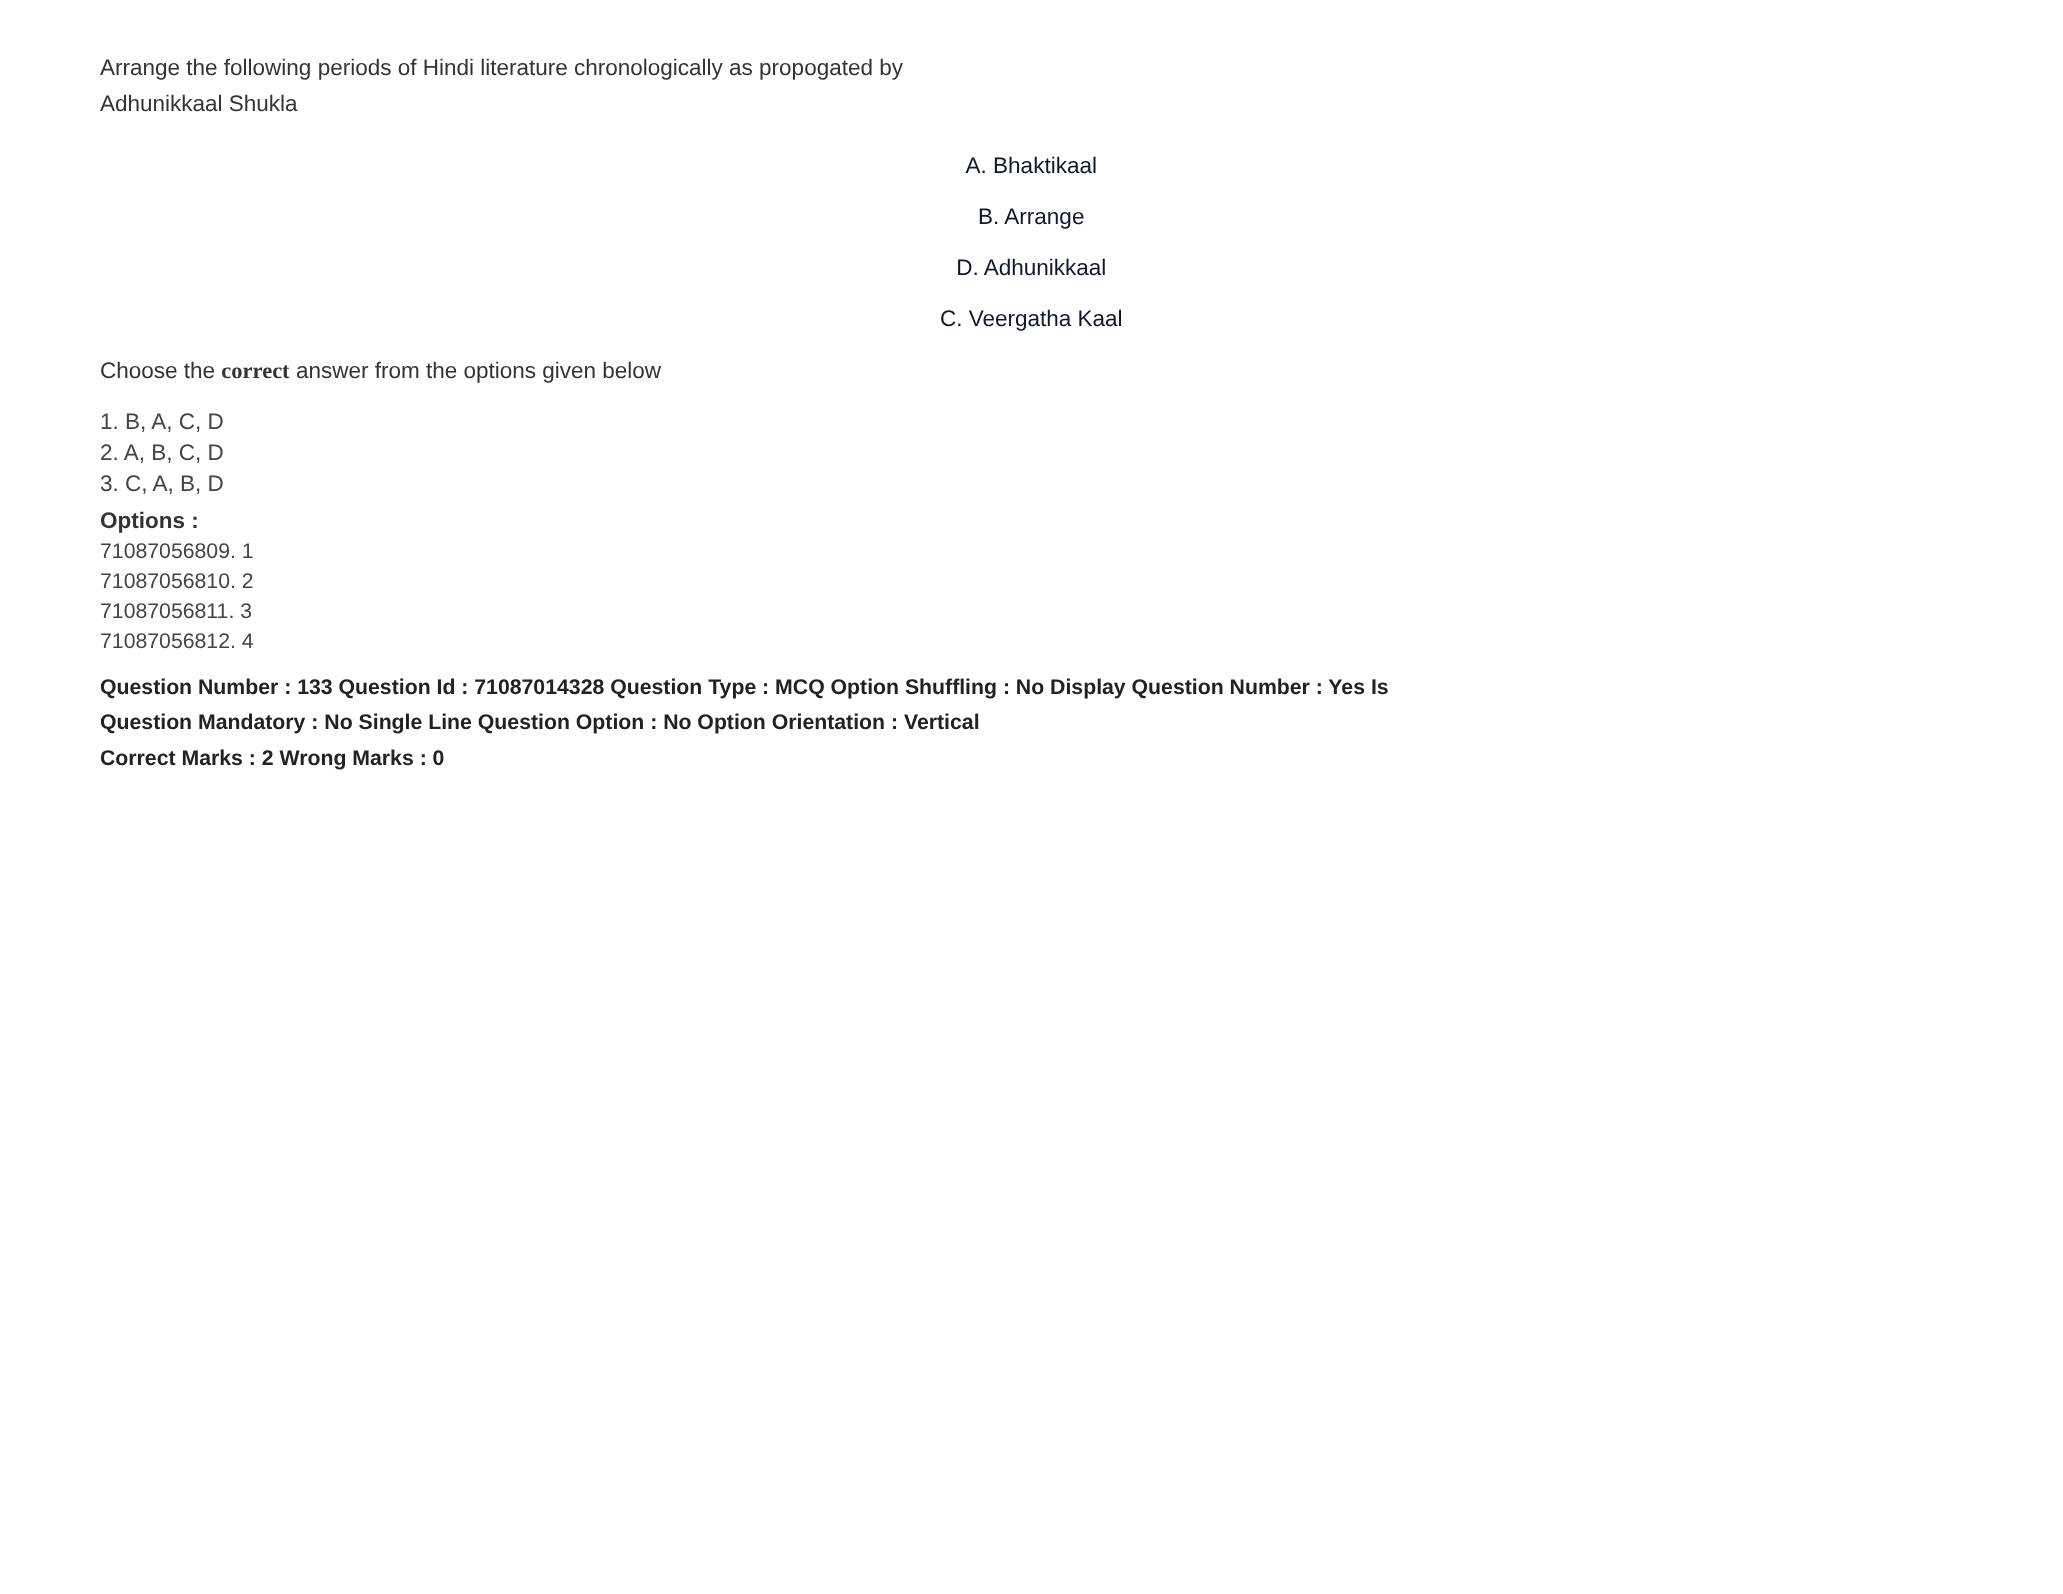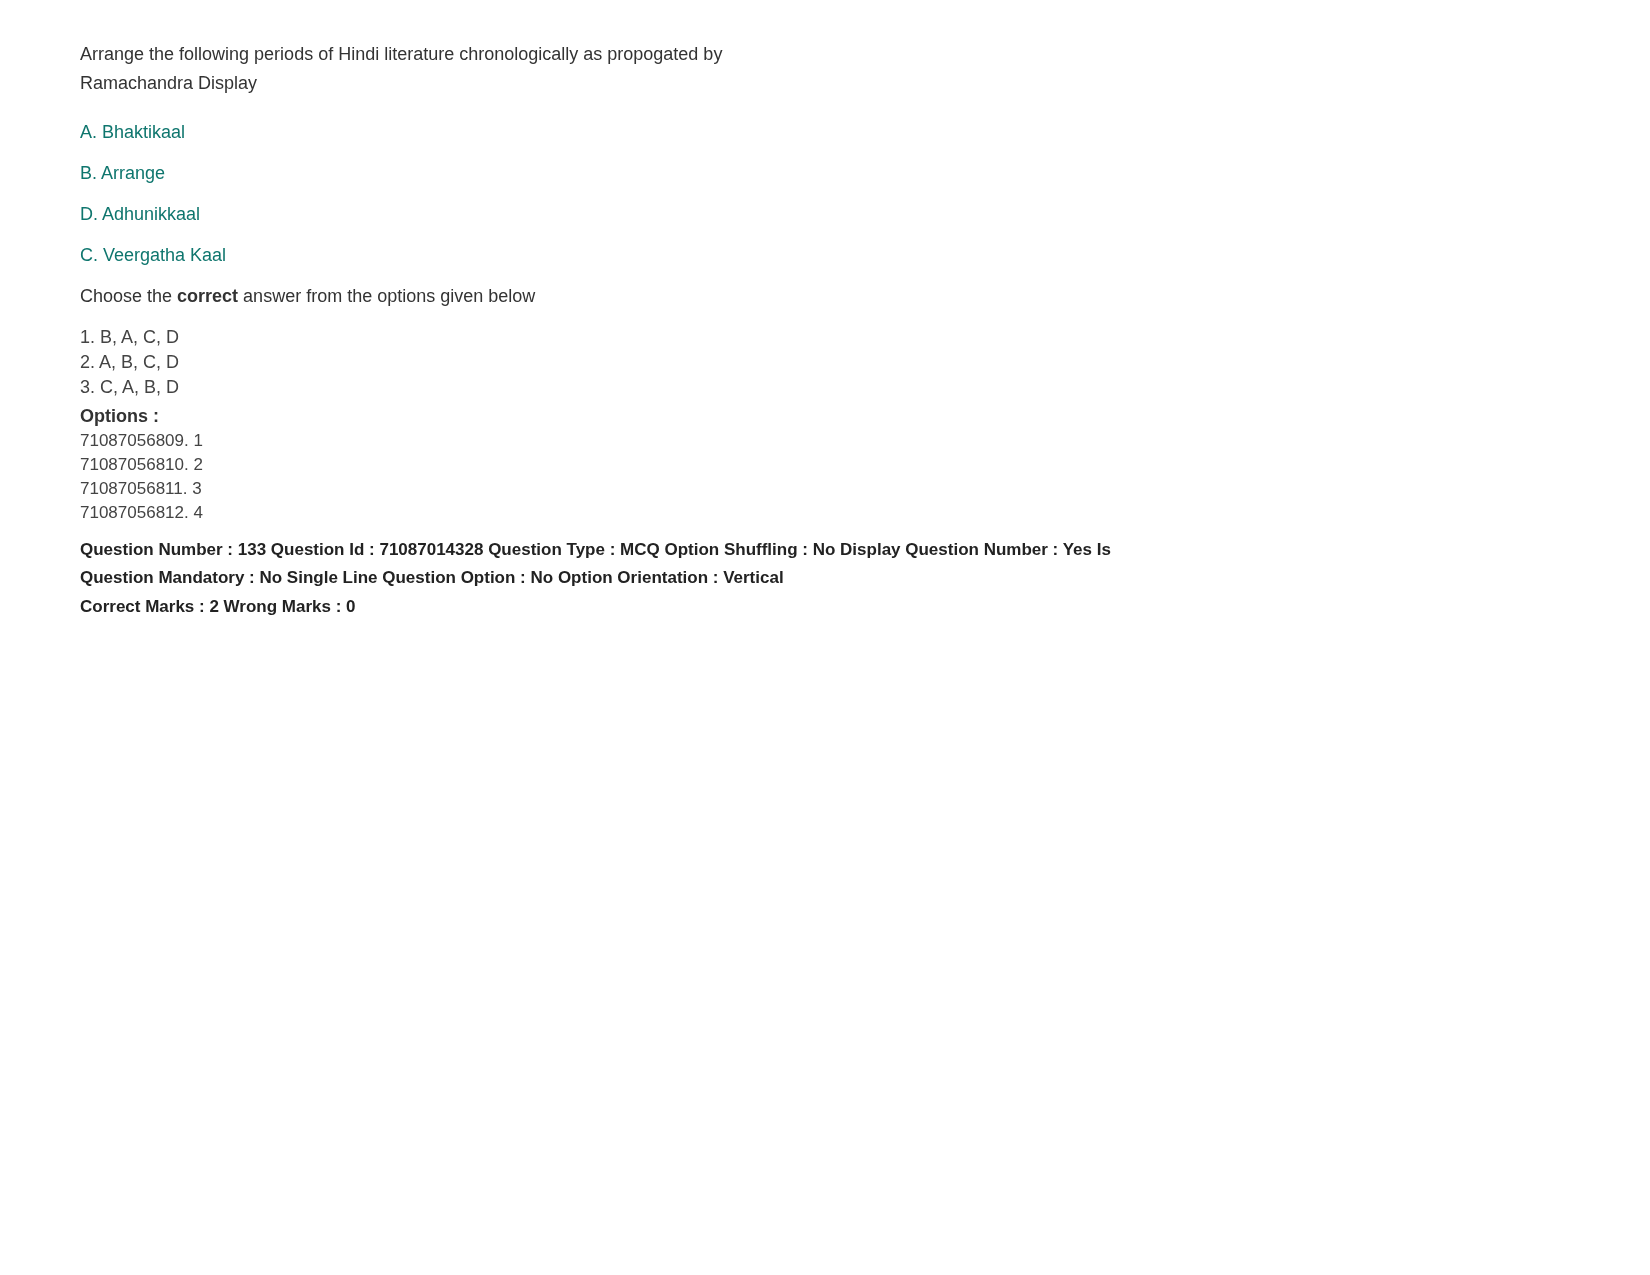--- a/index.html
+++ b/index.html
@@ -18,29 +18,31 @@
     }
     .question-text {
       margin-bottom: 24px;
       line-height: 1.6;
       font-size: 18px;
       color: #333;
     }
     .option-item {
       margin-bottom: 20px;
       font-size: 18px;
-      color: #0f766e;
+      color: #0f172a;
+      text-align: center;
     }
     .instruction {
       margin-bottom: 20px;
       font-size: 18px;
       color: #333;
     }
     .instruction strong {
       font-weight: bold;
+      font-family: Liberation Serif, serif;
     }
     .answer-options {
       margin-bottom: 8px;
     }
     .answer-option-item {
       font-size: 18px;
       color: #444;
       margin-bottom: 4px;
     }
     .options-label {
@@ -61,21 +63,21 @@
       line-height: 1.7;
     }
   </style>
 </head>
 <body>
 
 <div>
 
   <div class="question-text">
     <span>Arrange the following periods of Hindi literature chronologically as propogated by</span><br>
-    <span>Ramachandra Display</span>
+    <span>Adhunikkaal Shukla</span>
   </div>
 
   <div class="option-item">
     <span>A. Bhaktikaal</span>
   </div>
   <div class="option-item">
     <span>B. Arrange</span>
   </div>
   <div class="option-item">
     <span>D. Adhunikkaal</span>

